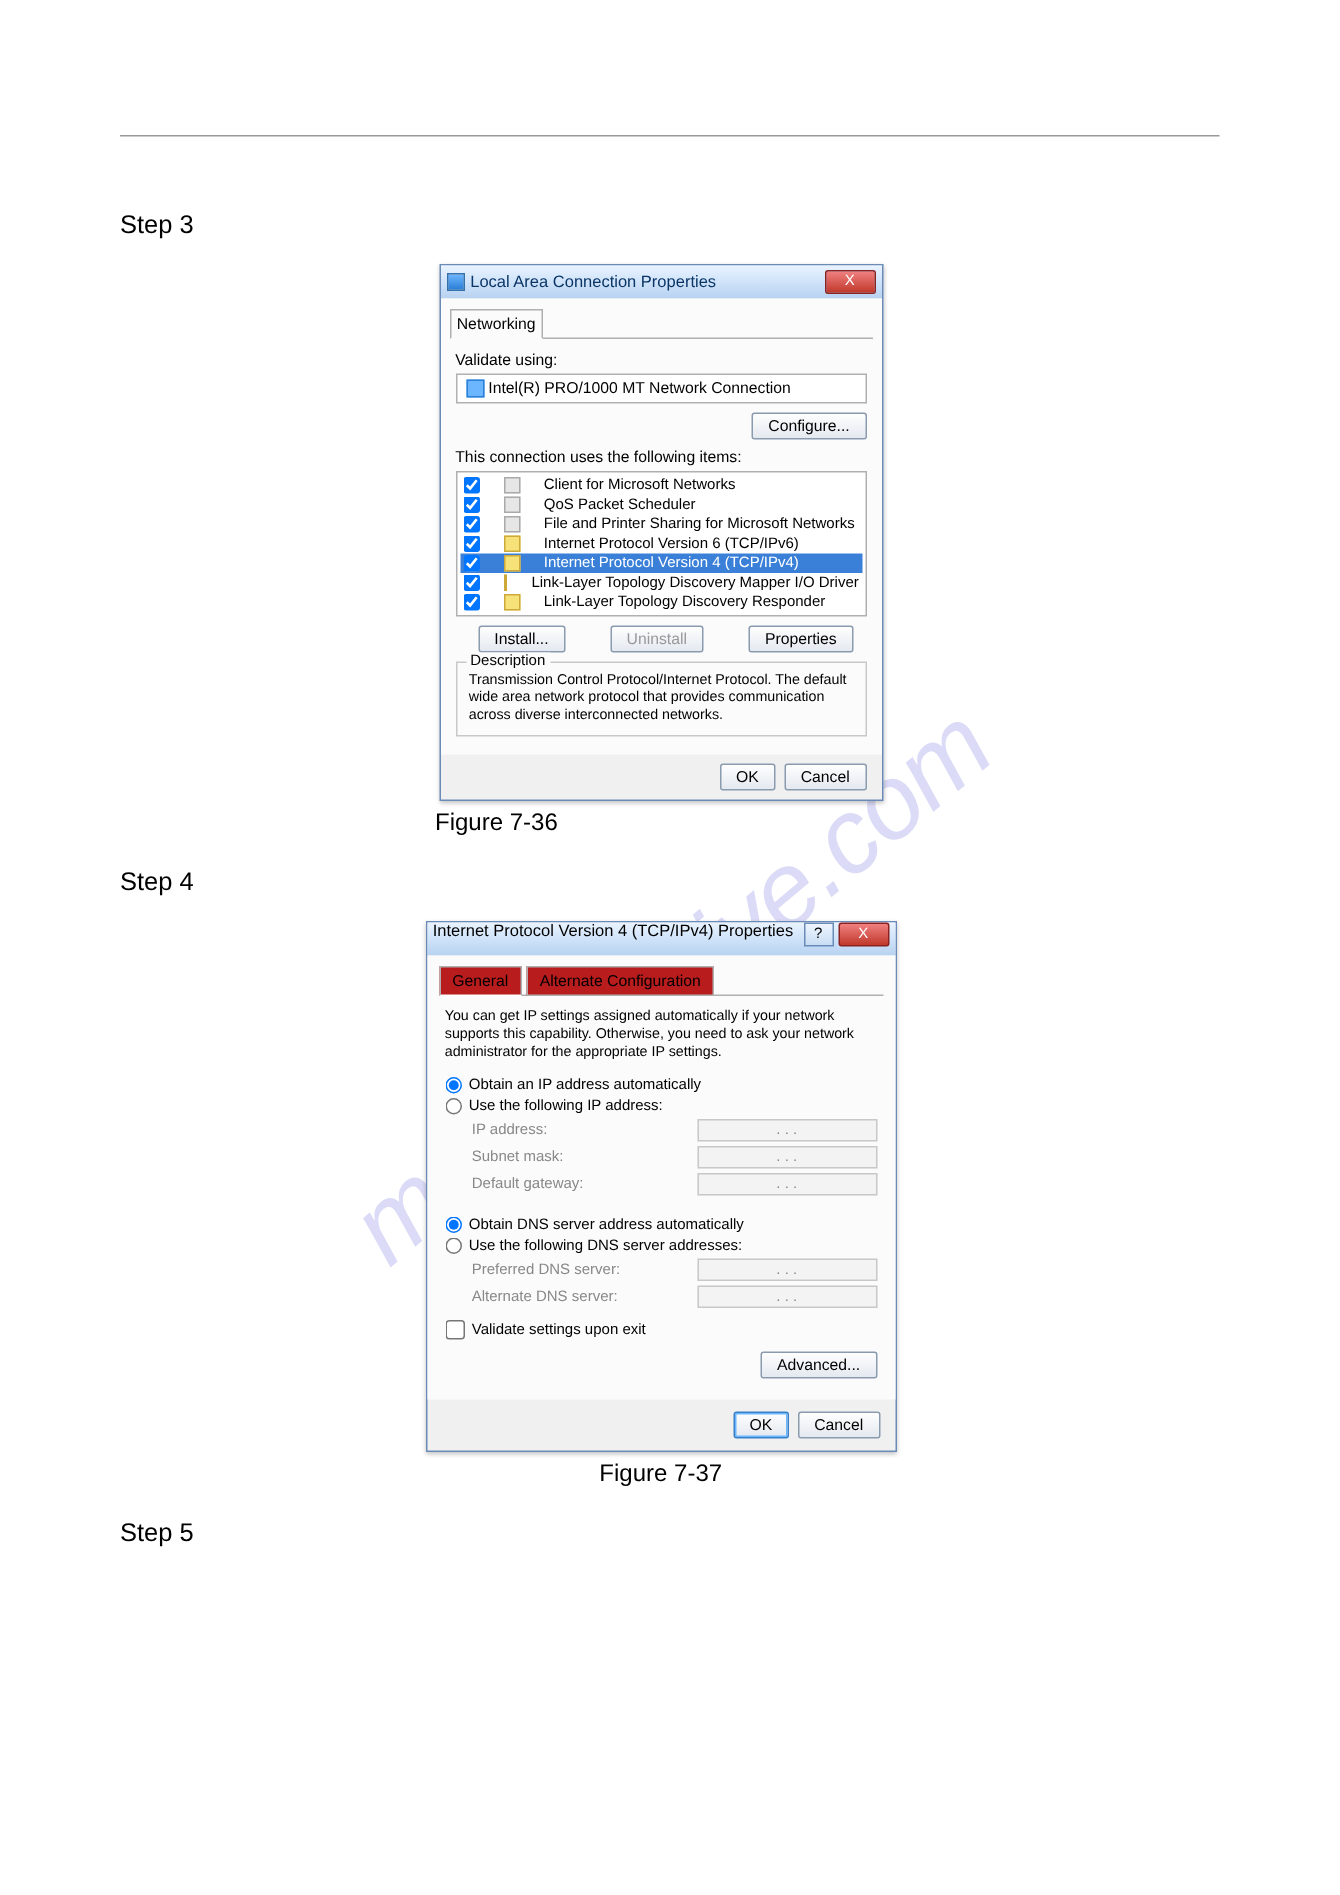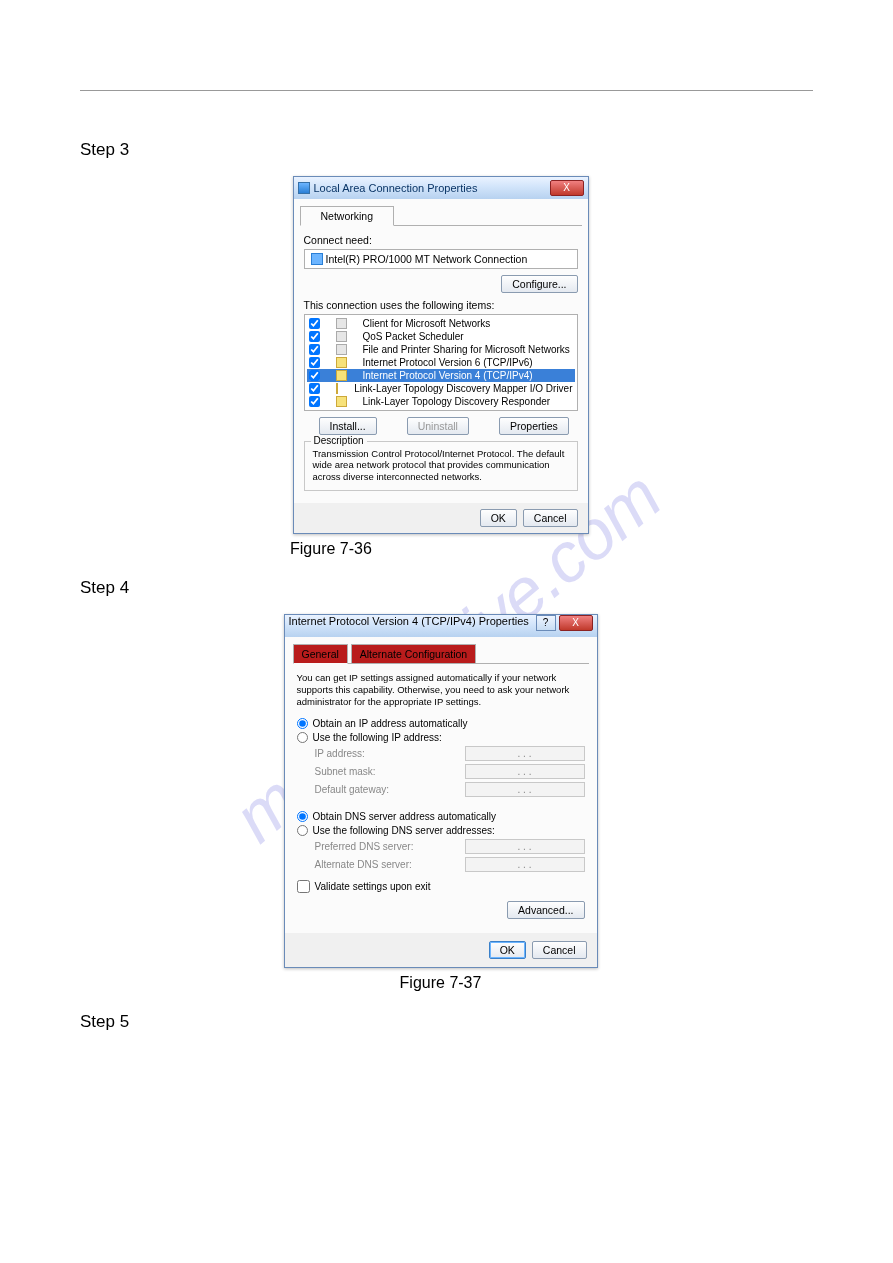--- a/index.html
+++ b/index.html
@@ -70,21 +70,21 @@
     background: #fbfbfb;
     padding: 6px 6px 8px;
   }
   .tabstrip {
     border-bottom: 1px solid #b0b0b0;
     margin-bottom: 8px;
     font-size: 10.5px;
   }
   .tab {
     display: inline-block;
-    padding: 3px 20px;
+    padding: 3px 4px;
     border: 1px solid #b0b0b0;
     border-bottom: 1px solid #fbfbfb;
     background: #fbfbfb;
     position: relative;
     top: 1px;
   }
   .lbl { margin: 3px 0 3px 4px; }
   .connect-box {
     border: 1px solid #b0b0b0;
     padding: 3px 6px;
@@ -277,21 +277,21 @@
     <div class="titlebar">
       <span class="icon-net"></span>
       <span>Local Area Connection Properties</span>
       <span class="spacer"></span>
       <span class="close-x">X</span>
     </div>
     <div class="dlg1-body">
       <div class="tabstrip">
         <span class="tab">Networking</span>
       </div>
-      <div class="lbl">Connect need:</div>
+      <div class="lbl">Validate using:</div>
       <div class="connect-box">
         <span class="nic-icon"></span>
         <span>Intel(R) PRO/1000 MT Network Connection</span>
       </div>
       <div class="row-right">
         <span class="btn">Configure...</span>
       </div>
       <div class="lbl">This connection uses the following items:</div>
       <div class="listbox">
         <div class="li-row">

